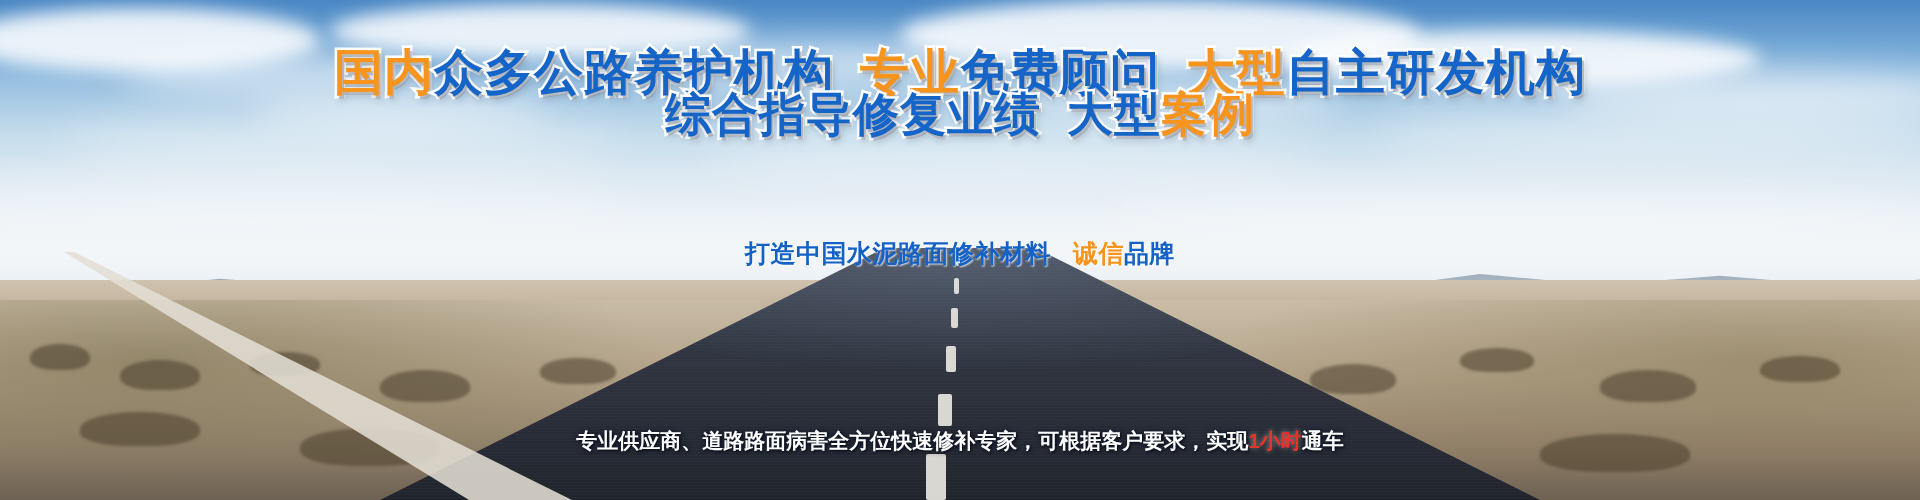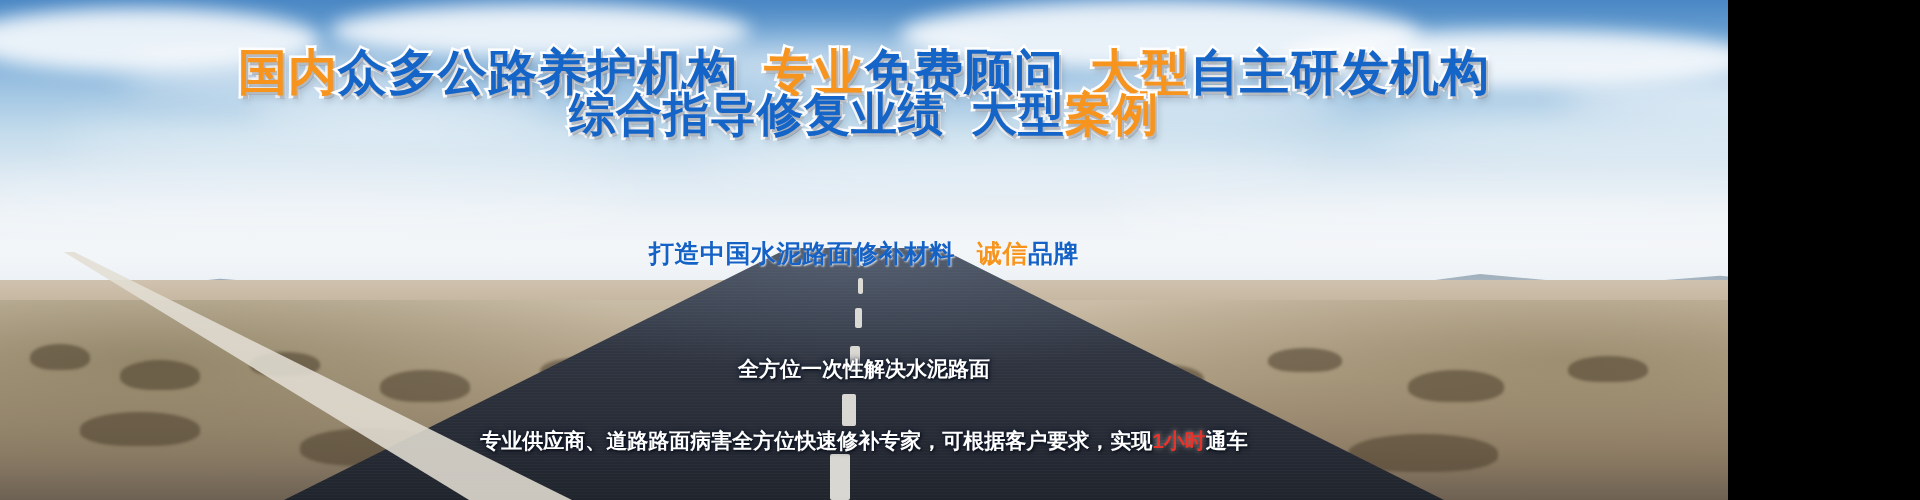--- a/index.html
+++ b/index.html
@@ -1,20 +1,20 @@
 <!DOCTYPE html>
 <html><head>
 <meta charset="utf-8">
 <style>
   * { margin:0; padding:0; box-sizing:border-box; }
   html,body { background:#000; }
 
   .banner {
     position:relative;
-    width:1728px;
+    width:1920px;
     height:500px;
     overflow:hidden;
     font-family:"Liberation Sans","DejaVu Sans",sans-serif;
     user-select:none;
   }
 
   
   .sky {
     position:absolute; left:0; top:0; width:100%; height:58%;
     background:
@@ -298,21 +298,20 @@
 
     <div class="headline hl2">
       <span class="hl-blue">综合指导修复业绩</span><span class="hl-gap"></span><span class="hl-blue">大型</span><span class="hl-orange">案例</span>
     </div>
 
     <div class="subtitle sub1">
       <span class="sub-blue">打造中国水泥路面修补材料</span><span class="sub-gap"></span><span class="sub-orange">诚信</span><span class="sub-blue">品牌</span>
     </div>
 
 
-    <div class="bottom-block bt1">全方位一次性解决水泥路面</div>
 
 
     <div class="bottom-block bt3">
       <span>专业供应商、道路路面病害全方位快速修补专家，可根据客户要求，实现</span><span class="red">1小时</span><span>通车</span>
     </div>
 
   </div>
 </div>
 
 </body></html>

